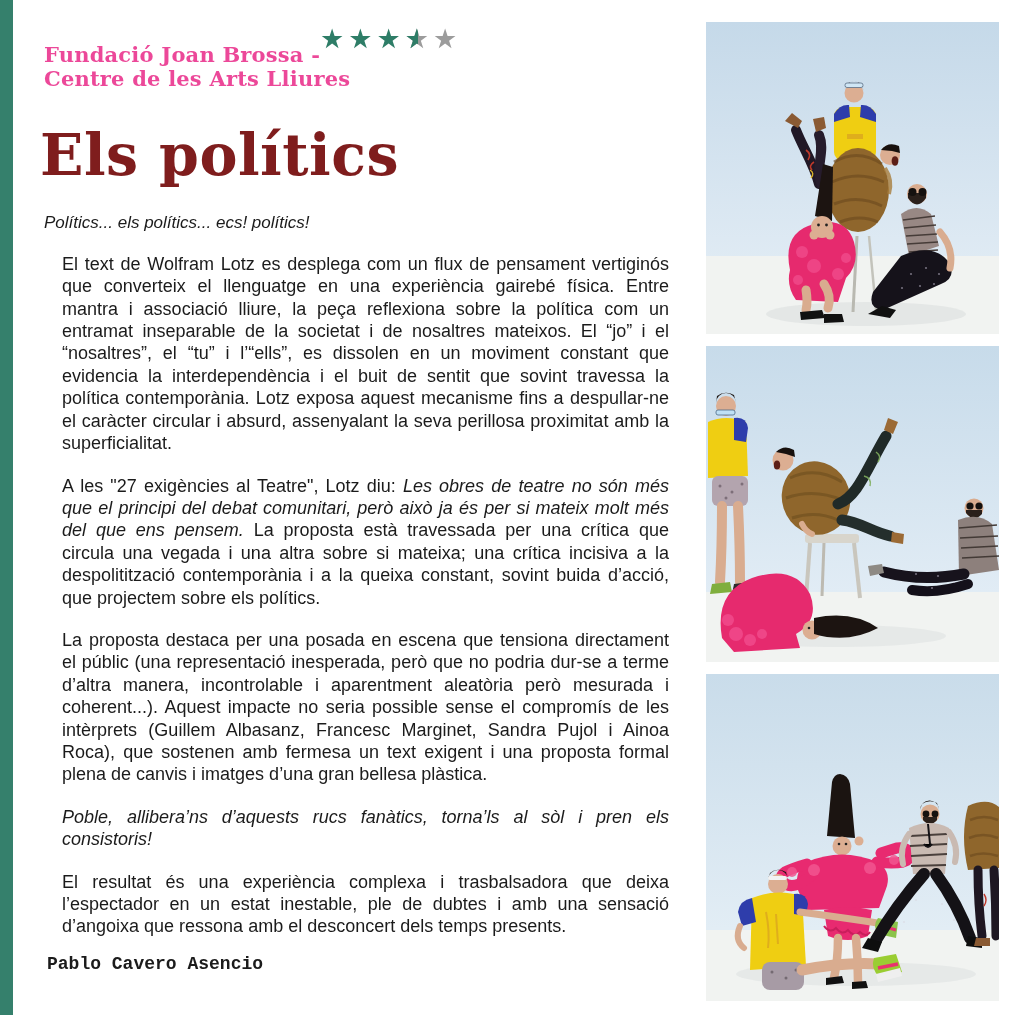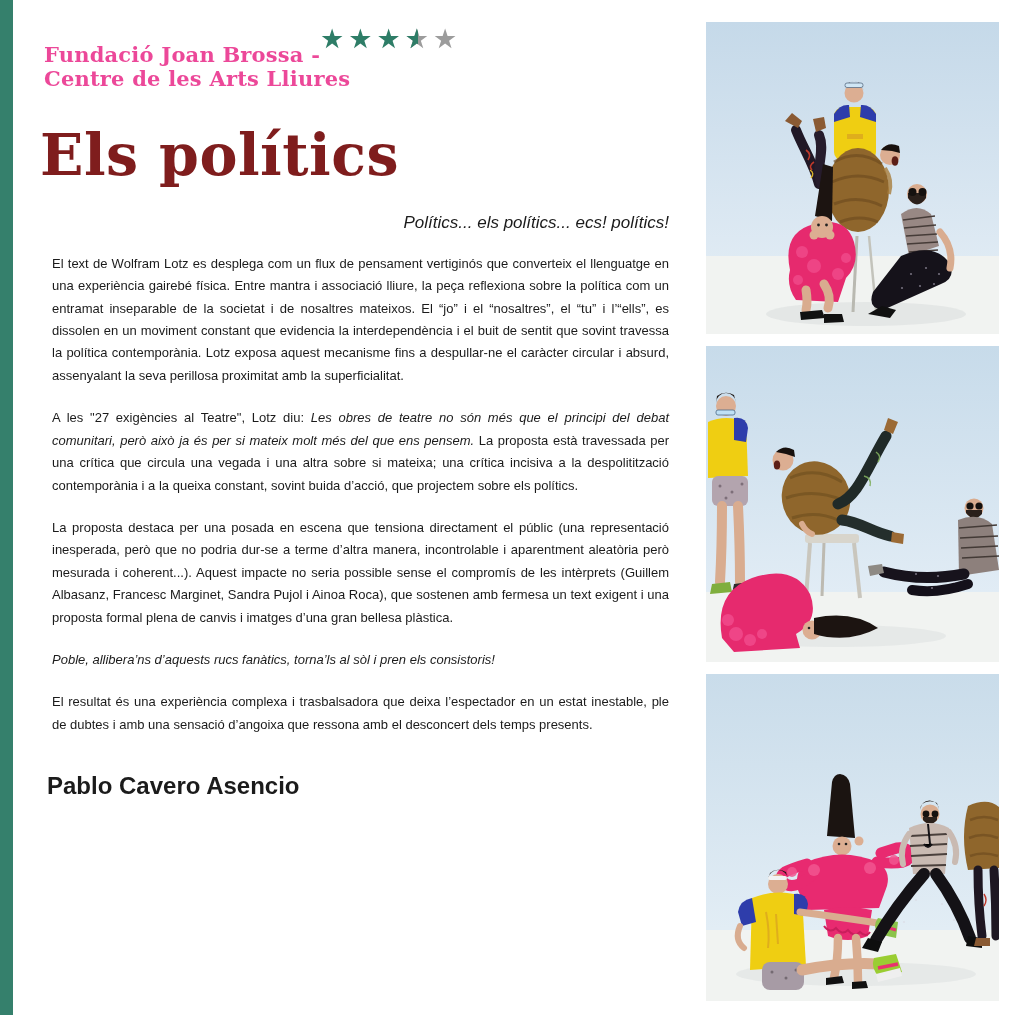--- a/index.html
+++ b/index.html
@@ -18,24 +18,24 @@
   .star{display:inline-block;margin-right:4px;}
   .star.full{color:#2e7d67;}
   .star.empty{color:#9c9c9c;}
   .star-wrap{position:relative;display:inline-block;margin-right:4px;}
   .star-wrap .base{color:#9c9c9c;margin:0;}
   .star-wrap .overlay{position:absolute;left:0;top:0;width:55%;overflow:hidden;color:#2e7d67;margin:0;}
   h1.title{
     font-family:"DejaVu Serif",serif;font-weight:700;font-size:57px;line-height:1.05;
     color:#7f1d1d;margin:34px 0 0 -4px;letter-spacing:.5px;
   }
-  .lead{font-style:italic;font-size:17px;margin:28px 0 0 0;text-align:right;}
-  p.body{font-size:13px;line-height:22.4px;text-align:justify;margin:20px 0 0 8px;}
+  .lead{font-style:italic;font-size:17px;margin:28px 0 0 0;}
+  p.body{font-size:18px;line-height:22.4px;text-align:justify;margin:20px 0 0 18px;}
   .italic{font-style:italic;}
-  .author{font-weight:700;font-size:24px;margin:36px 0 0 3px;font-family:Liberation Sans, sans-serif;}
+  .author{font-weight:700;font-size:18px;margin:16px 0 0 3px;font-family:Liberation Mono, monospace;}
   .photos{position:absolute;left:706px;top:22px;width:293px;display:flex;flex-direction:column;gap:12px;}
   figure{margin:0;padding:0;line-height:0;}
 </style>
 </head>
 <body>
 
 <div class="accent-bar"></div>
 
 <div class="content">
   <div class="venue">Fundació Joan Brossa -

